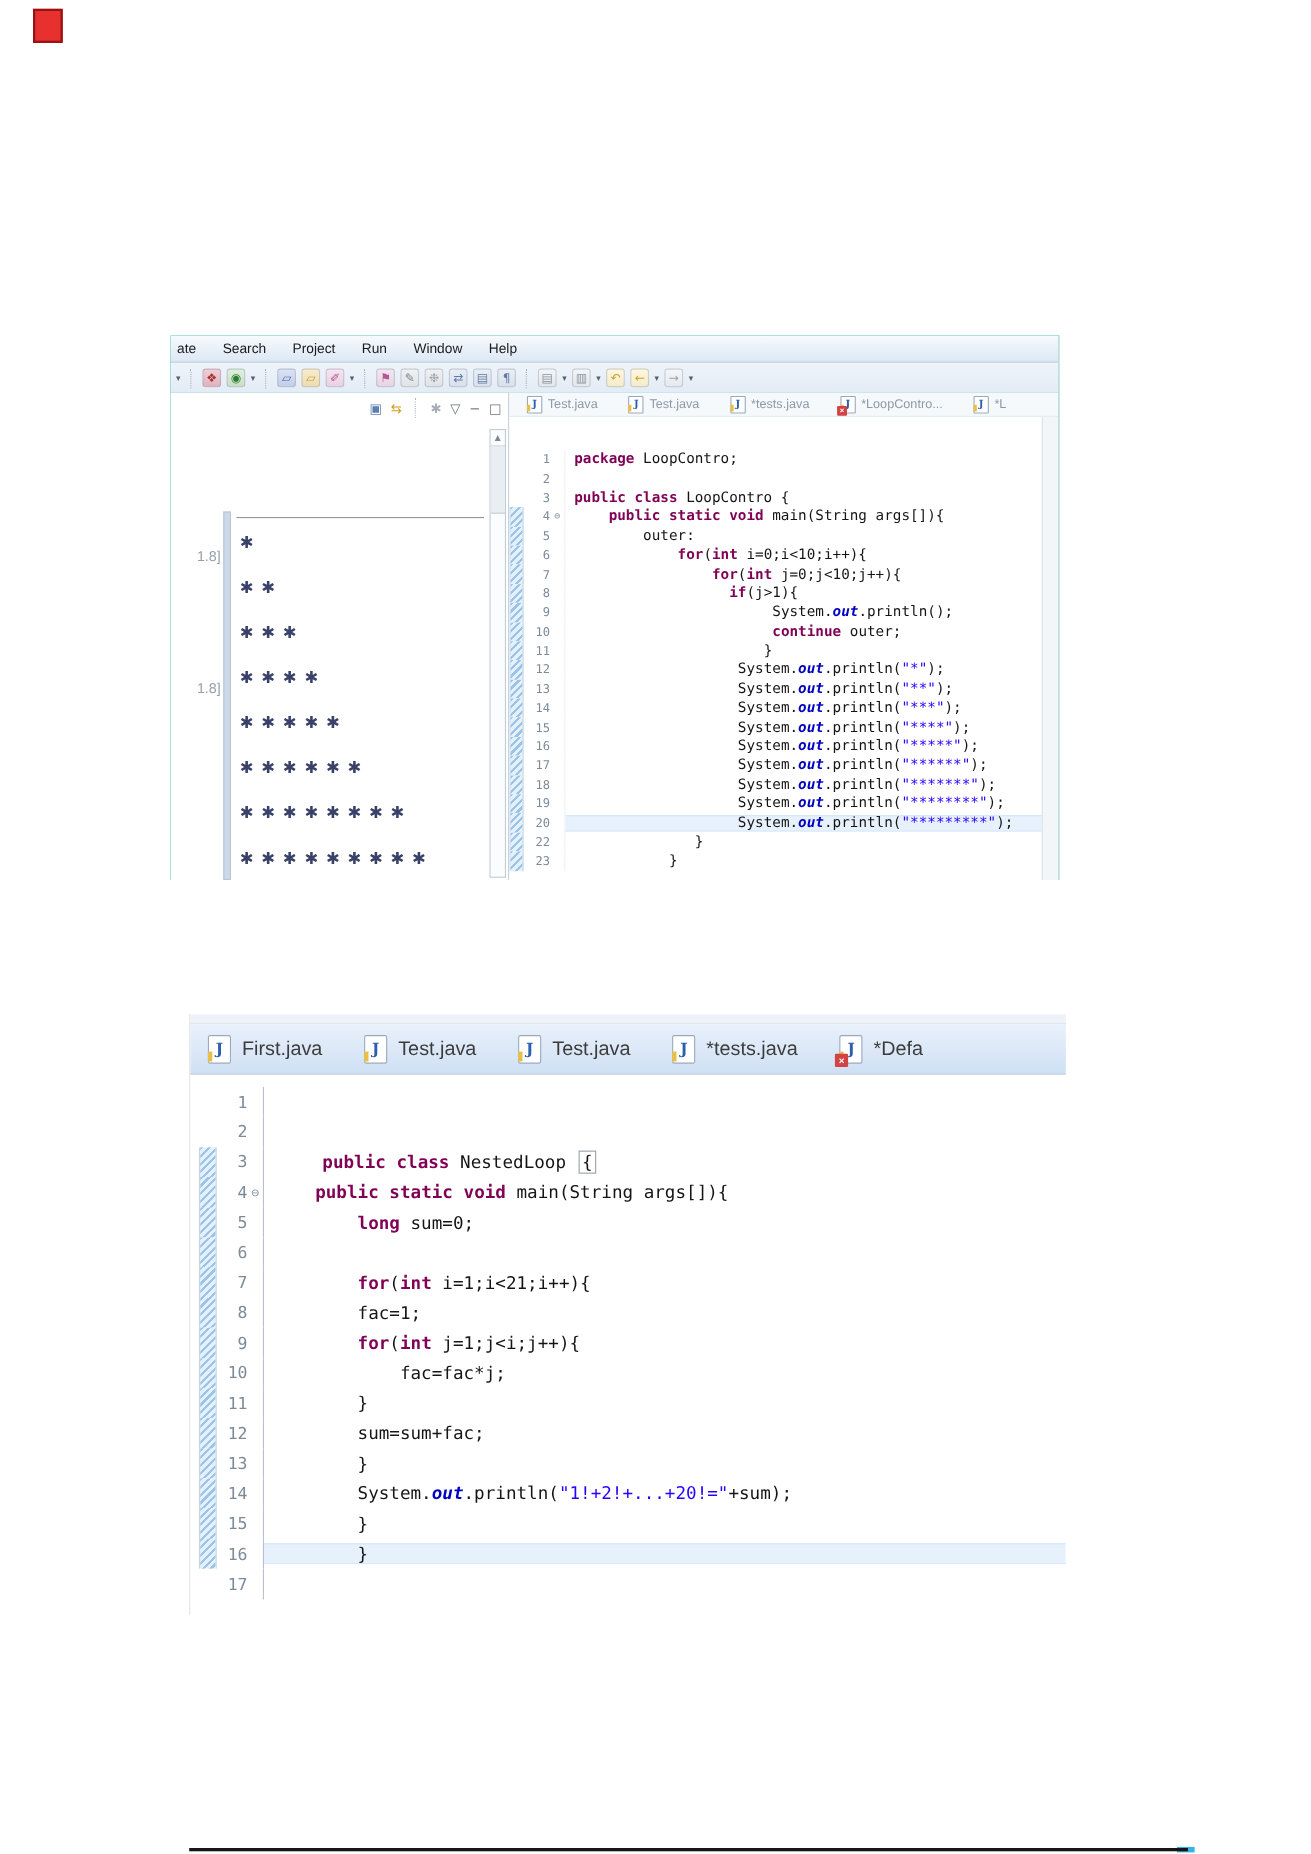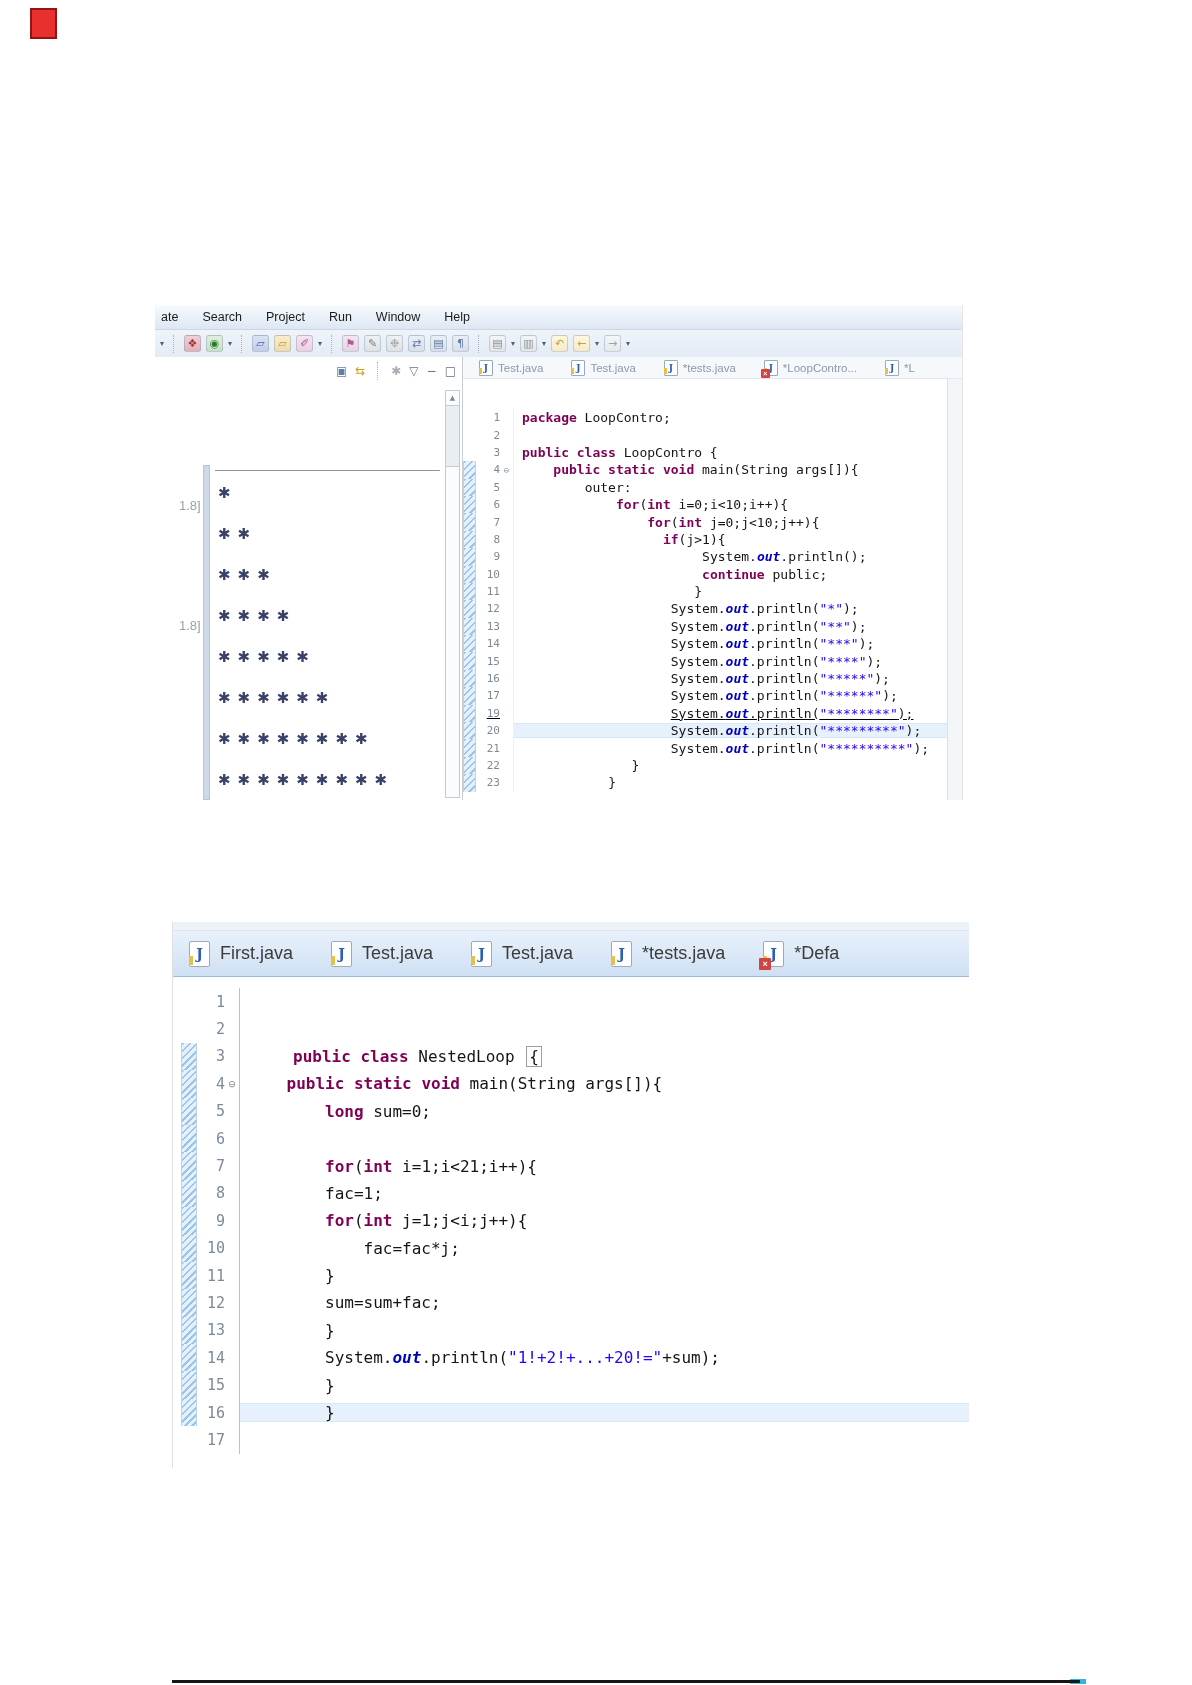--- a/index.html
+++ b/index.html
@@ -244,21 +244,21 @@
             <div class="line" style="height: 17.4px;">
               <span class="hatch on"></span>
               <span class="num">9</span>
               <span class="fold"></span>
               <span class="code" style="padding-left: 188.09px;"><span class="tk-p">System.</span><span class="tk-o">out</span><span class="tk-p">.println();</span></span>
             </div>
             <div class="line" style="height: 17.4px;">
               <span class="hatch on"></span>
               <span class="num">10</span>
               <span class="fold"></span>
-              <span class="code" style="padding-left: 188.09px;"><span class="tk-k">continue</span><span class="tk-p"> public;</span></span>
+              <span class="code" style="padding-left: 188.09px;"><span class="tk-k">continue</span><span class="tk-p"> outer;</span></span>
             </div>
             <div class="line" style="height: 17.4px;">
               <span class="hatch on"></span>
               <span class="num">11</span>
               <span class="fold"></span>
               <span class="code" style="padding-left: 180.26px;"><span class="tk-p">}</span></span>
             </div>
             <div class="line" style="height: 17.4px;">
               <span class="hatch on"></span>
               <span class="num">12</span>
@@ -288,37 +288,37 @@
               <span class="num">16</span>
               <span class="fold"></span>
               <span class="code" style="padding-left: 156.77px;"><span class="tk-p">System.</span><span class="tk-o">out</span><span class="tk-p">.println(</span><span class="tk-s">"*****"</span><span class="tk-p">);</span></span>
             </div>
             <div class="line" style="height: 17.4px;">
               <span class="hatch on"></span>
               <span class="num">17</span>
               <span class="fold"></span>
               <span class="code" style="padding-left: 156.77px;"><span class="tk-p">System.</span><span class="tk-o">out</span><span class="tk-p">.println(</span><span class="tk-s">"******"</span><span class="tk-p">);</span></span>
             </div>
-            <div class="line" style="height: 17.4px; text-decoration: underline;">
+            <div class="line" style="height: 17.4px;">
+              <span class="hatch on"></span>
+              <span class="num">18</span>
+              <span class="fold"></span>
+              <span class="code" style="padding-left: 156.77px;"><span class="tk-p">System.</span><span class="tk-o">out</span><span class="tk-p">.println(</span><span class="tk-s">"*******"</span><span class="tk-p">);</span></span>
+            </div>
+            <div class="line" style="height: 17.4px;">
               <span class="hatch on"></span>
               <span class="num">19</span>
               <span class="fold"></span>
               <span class="code" style="padding-left: 156.77px;"><span class="tk-p">System.</span><span class="tk-o">out</span><span class="tk-p">.println(</span><span class="tk-s">"********"</span><span class="tk-p">);</span></span>
             </div>
             <div class="line cur" style="height: 17.4px;">
               <span class="hatch on"></span>
               <span class="num">20</span>
               <span class="fold"></span>
               <span class="code" style="padding-left: 156.77px;"><span class="tk-p">System.</span><span class="tk-o">out</span><span class="tk-p">.println(</span><span class="tk-s">"*********"</span><span class="tk-p">);</span></span>
-            </div>
-            <div class="line" style="height: 17.4px;">
-              <span class="hatch on"></span>
-              <span class="num">21</span>
-              <span class="fold"></span>
-              <span class="code" style="padding-left: 156.77px;"><span class="tk-p">System.</span><span class="tk-o">out</span><span class="tk-p">.println(</span><span class="tk-s">"**********"</span><span class="tk-p">);</span></span>
             </div>
             <div class="line" style="height: 17.4px;">
               <span class="hatch on"></span>
               <span class="num">22</span>
               <span class="fold"></span>
               <span class="code" style="padding-left: 117.62px;"><span class="tk-p">}</span></span>
             </div>
             <div class="line" style="height: 17.4px;">
               <span class="hatch on"></span>
               <span class="num">23</span>

